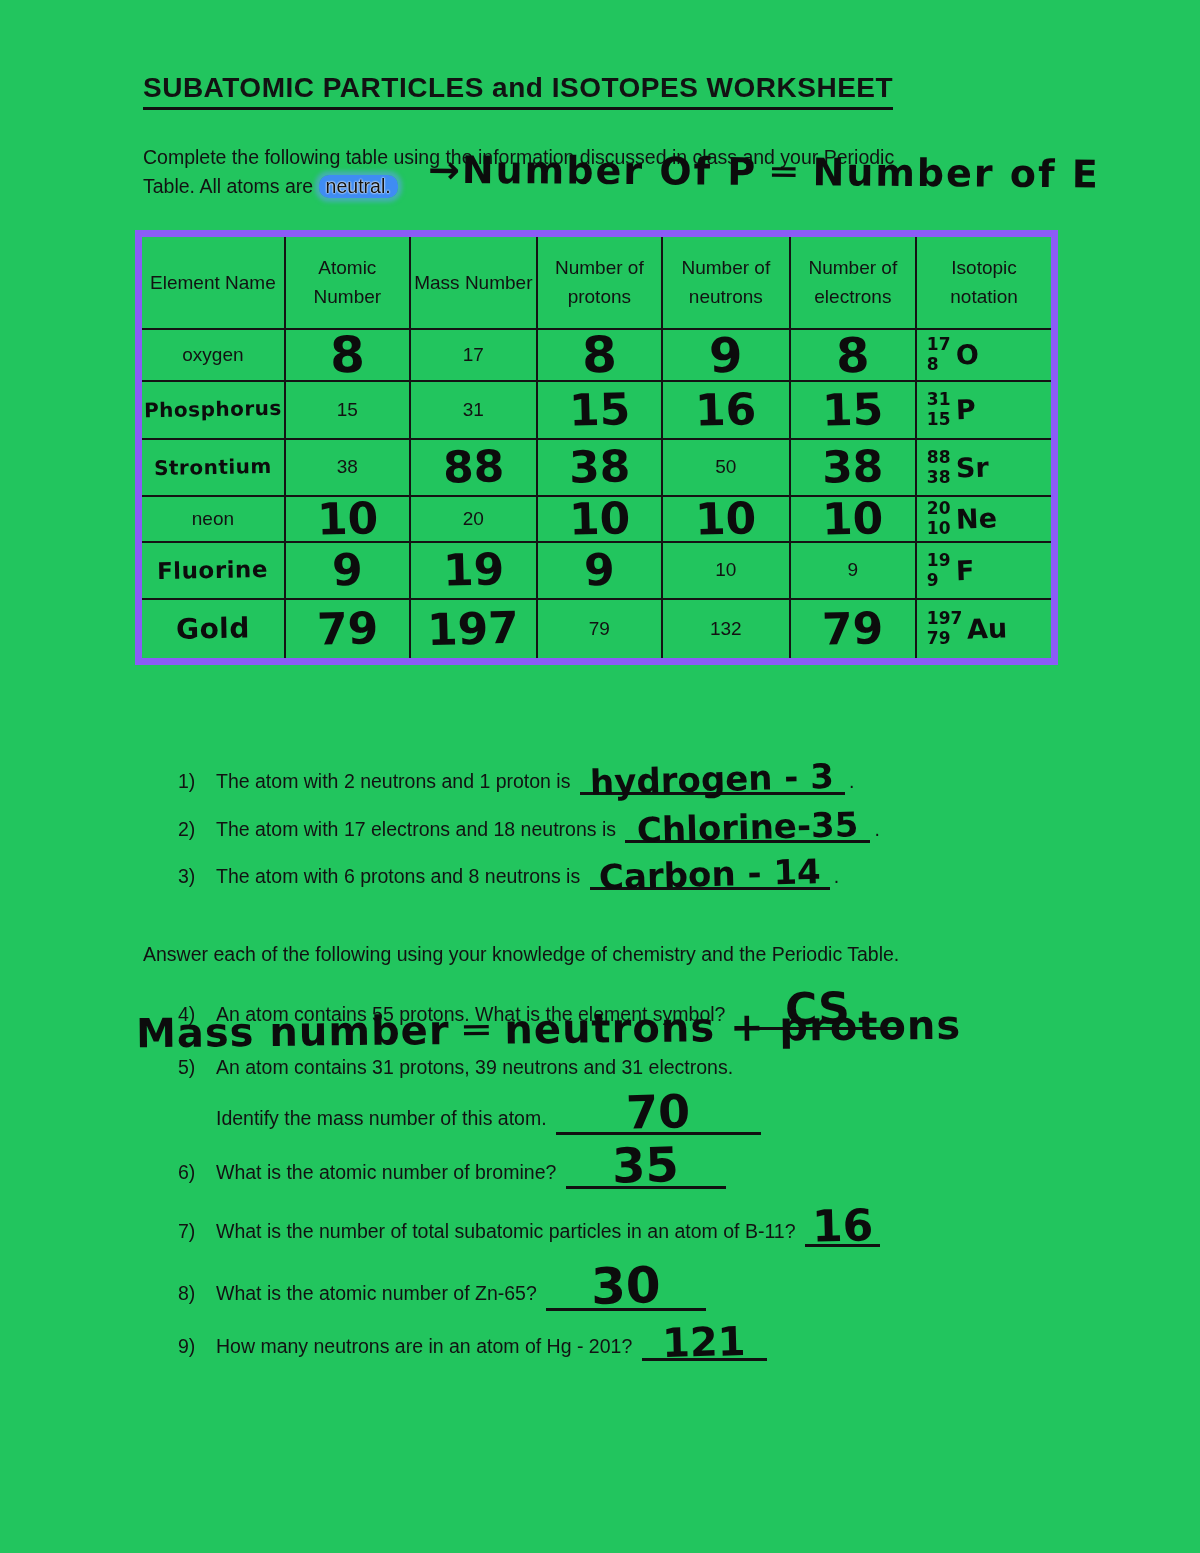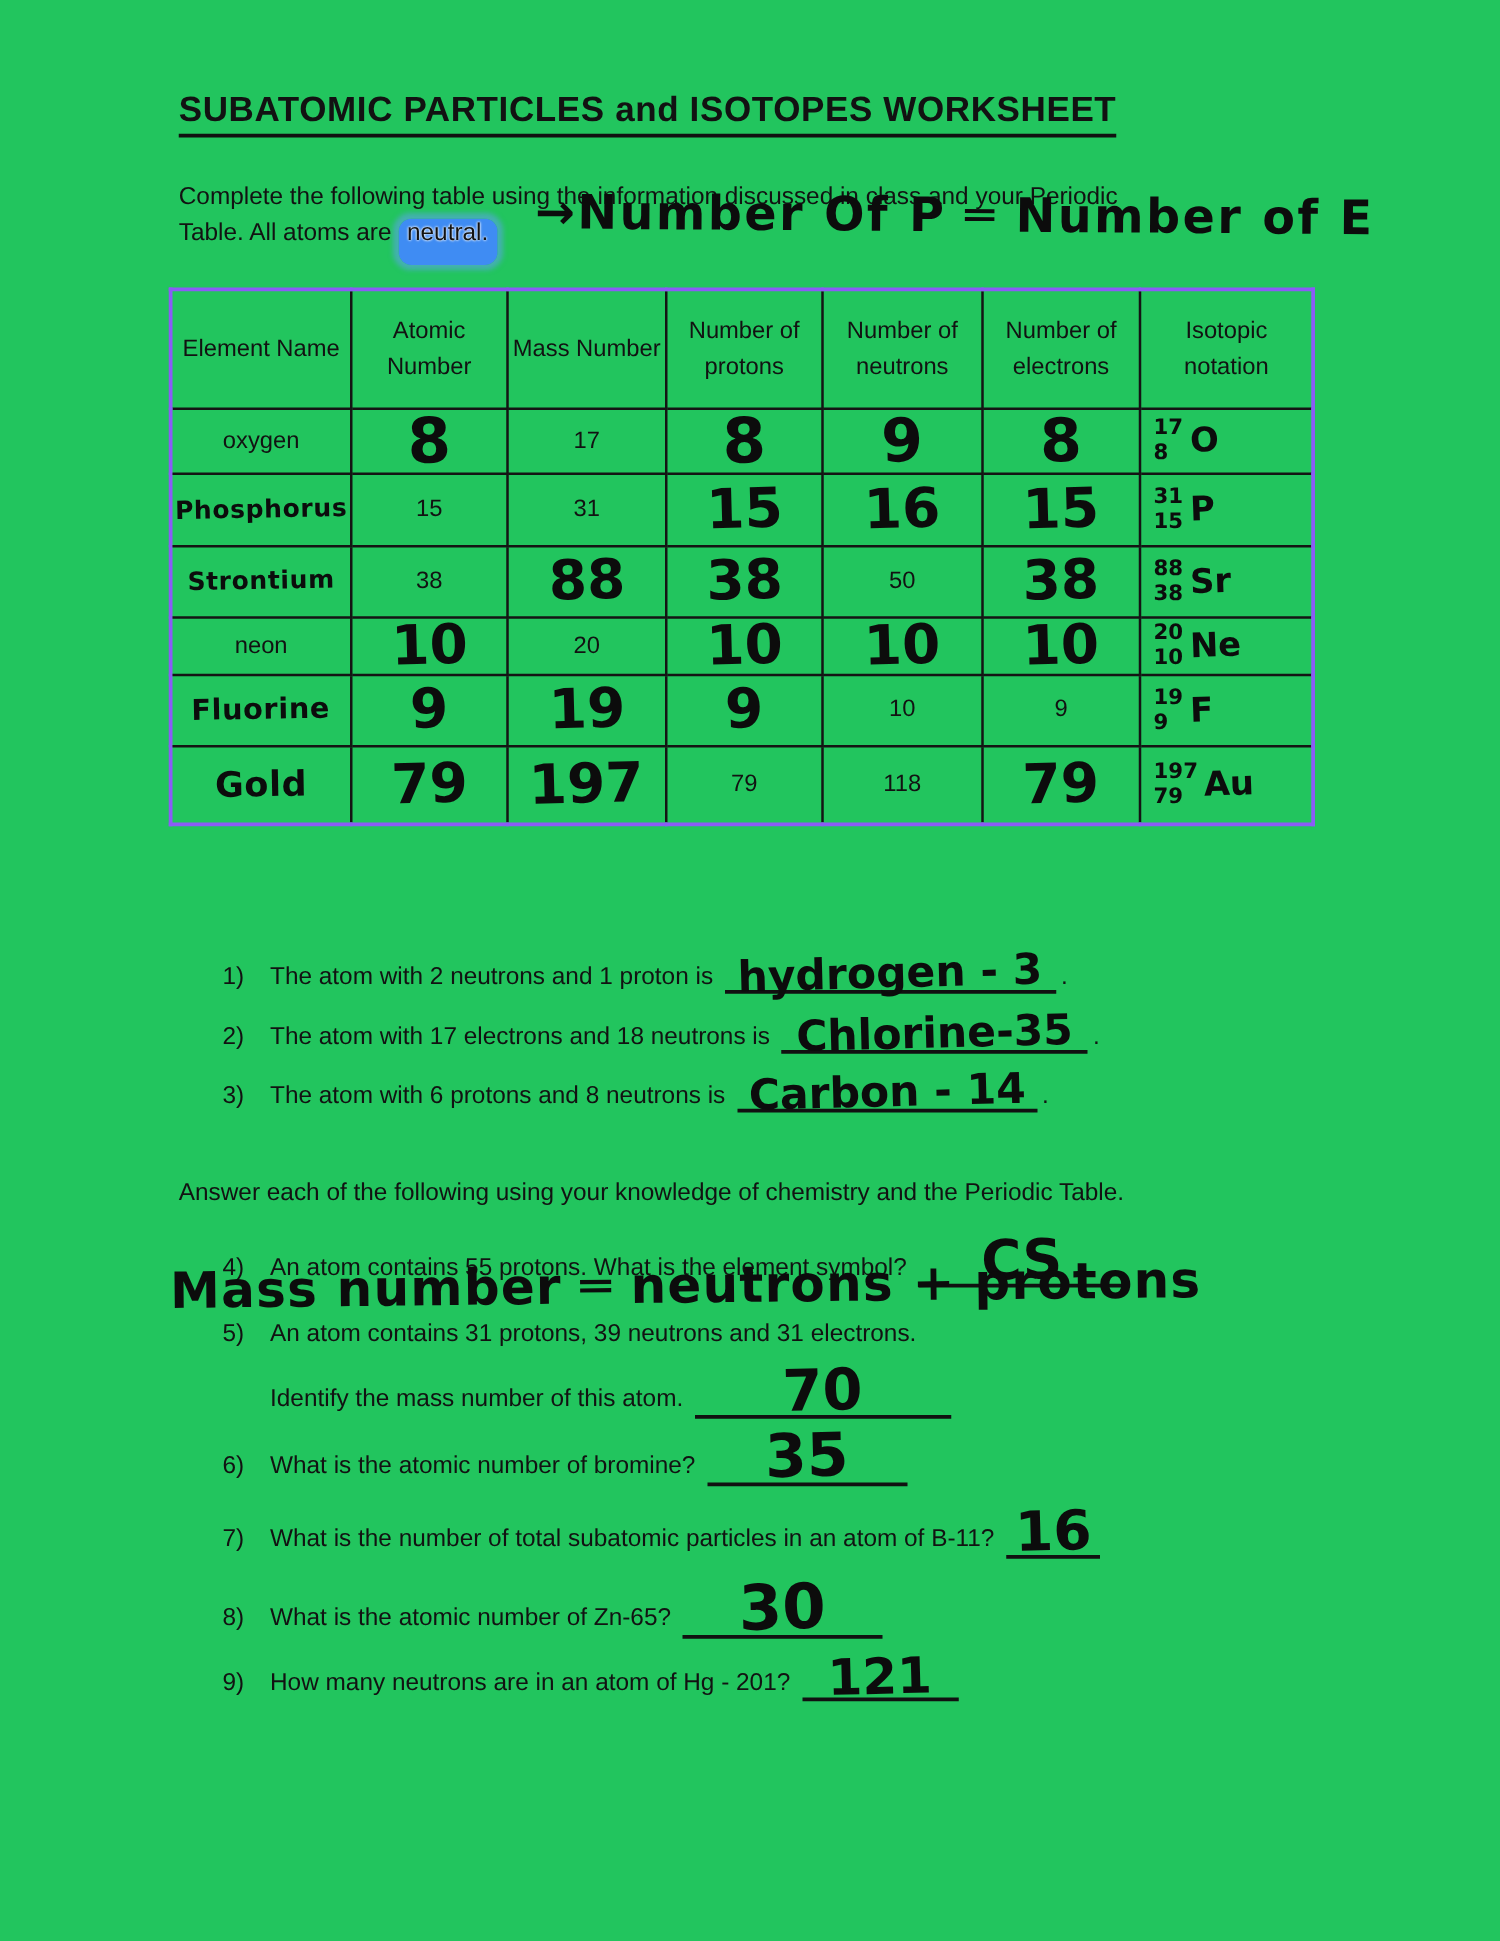--- a/index.html
+++ b/index.html
@@ -13,33 +13,33 @@
   
   .title {
     position: absolute; left: 143px; top: 72px;
     font-size: 28px; font-weight: 700; letter-spacing: .5px;
     border-bottom: 3px solid #111; padding-bottom: 3px; white-space: nowrap;
   }
 
   
   .intro { position: absolute; left: 143px; top: 143px; font-size: 19.5px; line-height: 29px; width: 920px; }
   .highlight {
-    border-radius: 10px; padding: 0 7px 15px 7px;
+    border-radius: 10px; padding: 0 7px 1px 7px;
     box-shadow: 0 0 4px 4px rgba(96,160,244,.55);
     text-shadow: 0 0 2px #fff, 0 0 2px #fff;
   }
   .annot-top {
     position: absolute; left: 428px; top: 150px; font-size: 38px; letter-spacing: 2px;
     white-space: nowrap; transform: rotate(.4deg);
   }
 
   
   .wtable {
     position: absolute; left: 135px; top: 230px;
-    border-collapse: collapse; table-layout: fixed; border: 3px solid #8b5cf6;
+    border-collapse: collapse; table-layout: fixed; border: 7px solid #8b5cf6;
   }
   .wtable th, .wtable td {
     border: 2px solid #141414; text-align: center; vertical-align: middle; overflow: visible; padding: 0 2px;
   }
   .wtable th { font-weight: 400; font-size: 19px; line-height: 1.55; height: 95px; }
   .cell-print { font-size: 19px; }
   .num-hand { font-size: 44px; line-height: 1; display: inline-block; transform: rotate(-1.5deg); }
   .name-hand { font-size: 20px; line-height: 1; display: inline-block; transform: rotate(-1deg); letter-spacing: .5px; }
   .iso-cell { text-align: left !important; padding-left: 10px !important; }
   .iso-wrap { display: inline-flex; align-items: center; }
@@ -181,21 +181,21 @@
               </span>
               <span class="iso-sym hand">F</span>
             </span>
         </td>
       </tr>
       <tr style="height:63px">
         <td><span class="hand name-hand" style="font-size:28px">Gold</span></td>
         <td><span class="hand num-hand">79</span></td>
         <td><span class="hand num-hand">197</span></td>
         <td><span class="cell-print">79</span></td>
-        <td><span class="cell-print">118</span></td>
+        <td><span class="cell-print">132</span></td>
         <td><span class="hand num-hand">79</span></td>
         <td class="iso-cell">
           <span class="iso-wrap">
               <span class="iso-stack hand">
                 <span class="iso-top">197</span>
                 <span class="iso-bot">79</span>
               </span>
               <span class="iso-sym hand">Au</span>
             </span>
         </td>

